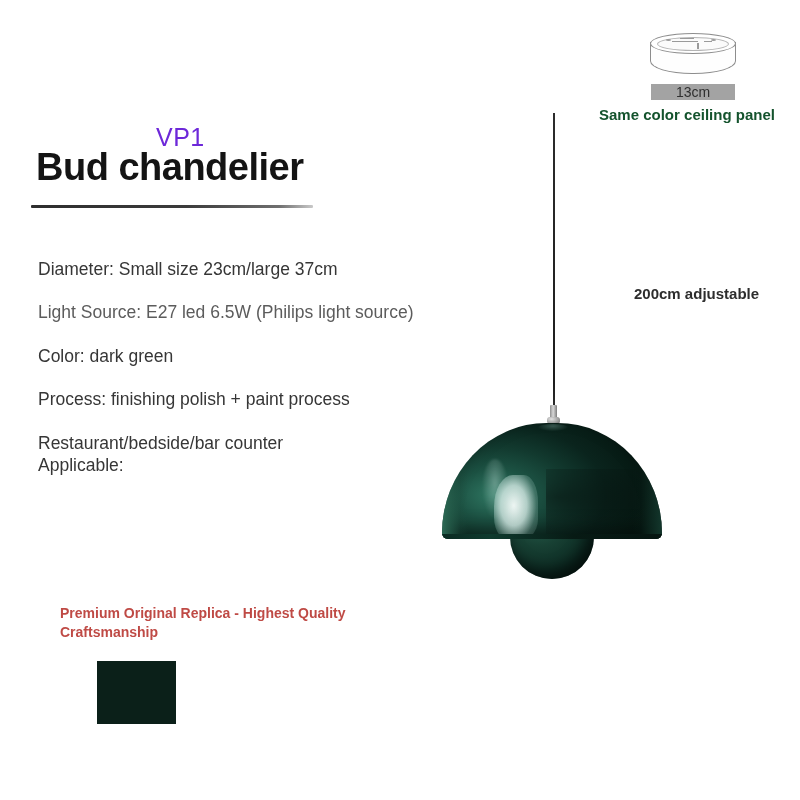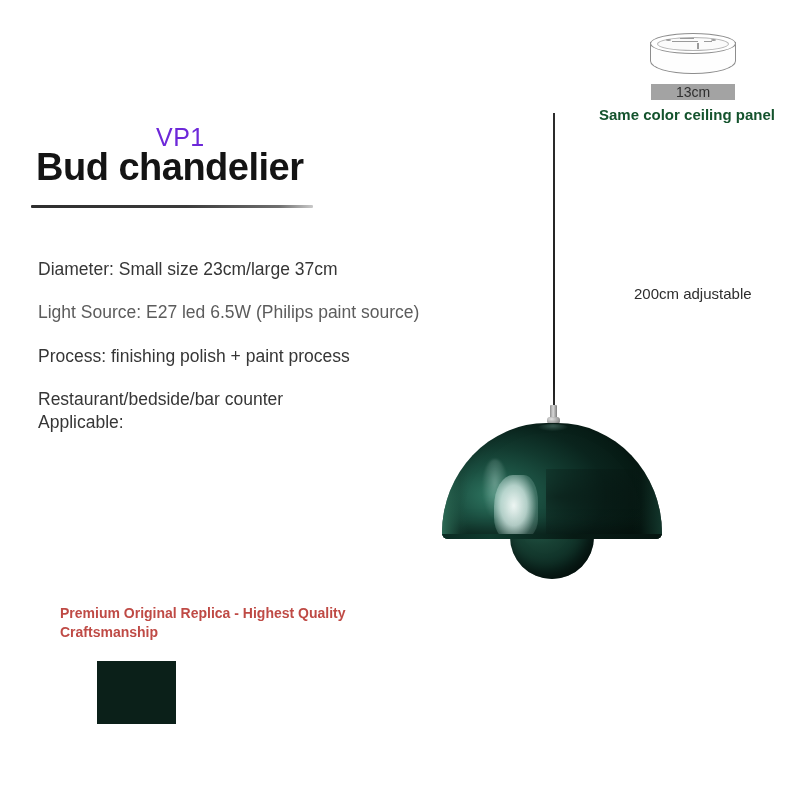--- a/index.html
+++ b/index.html
@@ -216,21 +216,21 @@
     height: 7px;
     background: radial-gradient(ellipse at 35% 30%, #e2e2e2, #8f8f8f 70%, #6a6a6a);
     border-radius: 3px;
   }
 
   .adjust-label {
     position: absolute;
     left: 634px;
     top: 285px;
     font-size: 15px;
-    font-weight: normal;
+    font-weight: bold;
     color: #2d2d2d;
     white-space: nowrap;
   }
 
   
   .lamp {
     position: absolute;
     left: 442px;
     top: 423px;
     width: 220px;
@@ -338,21 +338,22 @@
 <body>
 
 <div class="stage">
 
   <div class="model-code">VP1</div>
   <div class="product-title">Bud chandelier</div>
   <div class="title-rule"></div>
 
   <div class="spec-list">
     <div class="spec-line">Diameter: Small size 23cm/large 37cm</div>
-    <div class="spec-line muted">Light Source: E27 led 6.5W (Philips paint source)</div>
+    <div class="spec-line muted">Light Source: E27 led 6.5W (Philips light source)</div>
+    <div class="spec-line">Color: dark green</div>
     <div class="spec-line">Process: finishing polish + paint process</div>
     <div class="spec-line wrap">Restaurant/bedside/bar counter</div>
     <div class="spec-line wrap">Applicable:</div>
   </div>
 
   <div class="tagline">Premium Original Replica - Highest Quality Craftsmanship</div>
   <div class="swatch" style="background: rgb(11, 32, 25);"></div>
 
   <div class="canopy">
     <div class="canopy-body"></div>

